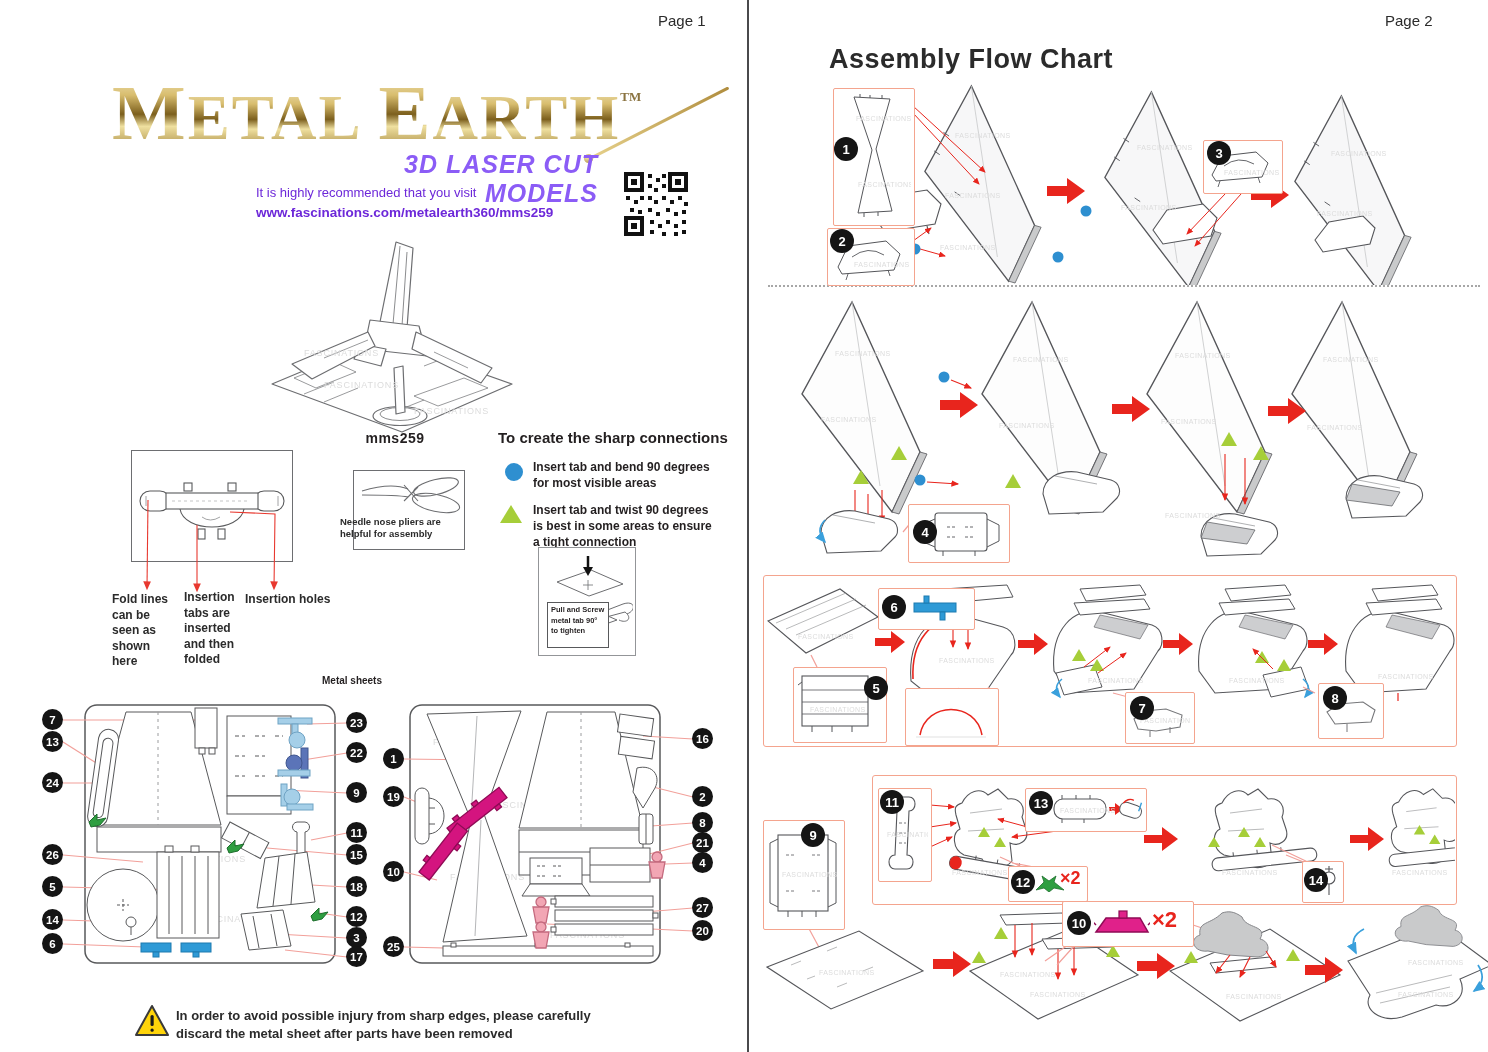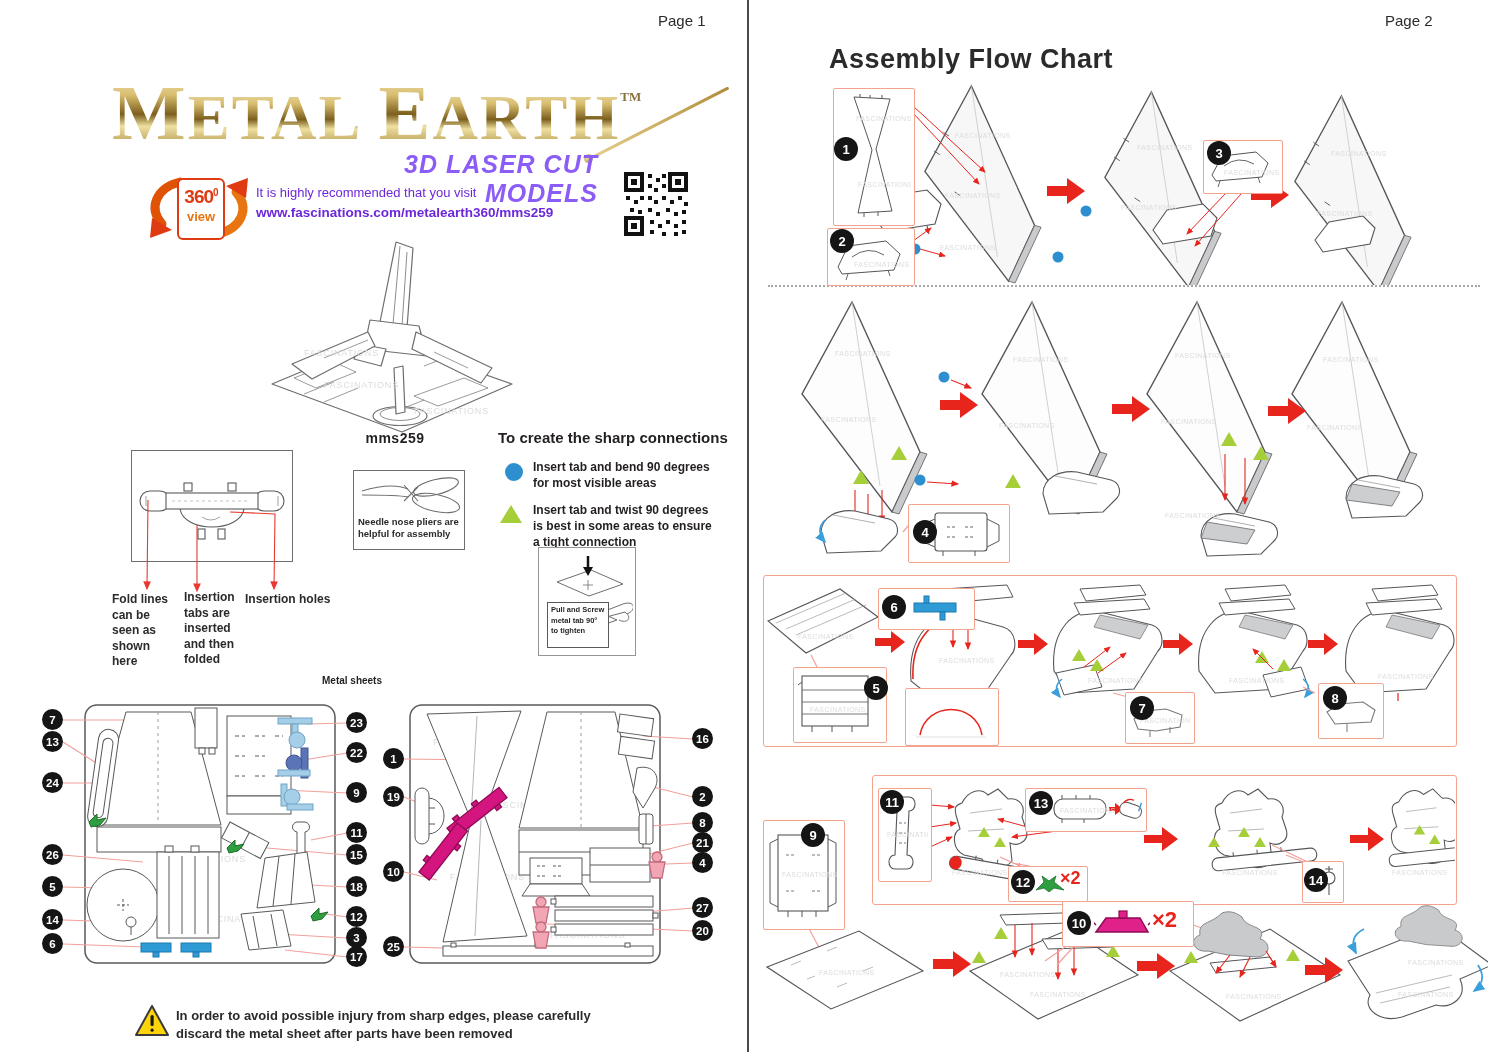--- a/index.html
+++ b/index.html
@@ -40,21 +40,21 @@
   .conntext{position:absolute;font-size:12px;font-weight:600;line-height:1.32;color:#231f20;}
   .gtri{position:absolute;left:500px;top:505px;width:0;height:0;border-left:11px solid transparent;
         border-right:11px solid transparent;border-bottom:18px solid #a6ce39;}
   .tabbox{position:absolute;left:538px;top:547px;width:96px;height:107px;border:1px solid #939598;background:#fff;}
   .pullbox{position:absolute;left:547px;top:602px;width:62px;height:46px;border:1px solid #58595b;background:#fff;
            font-size:7.5px;font-weight:700;line-height:1.4;padding:2px 3px;box-sizing:border-box;color:#231f20;}
   
   .foldbox{position:absolute;left:131px;top:450px;width:160px;height:110px;border:1px solid #6d6e71;background:#fff;}
   .foldnote{position:absolute;font-size:12px;font-weight:600;line-height:1.3;color:#2b2b2b;}
   .pliersbox{position:absolute;left:353px;top:470px;width:110px;height:78px;border:1px solid #6d6e71;background:#fff;}
-  .plierstext{position:absolute;left:358px;top:516px;width:102px;font-size:9.5px;font-weight:600;line-height:1.3;color:#2b2b2b;}
+  .plierstext{position:absolute;left:340px;top:516px;width:102px;font-size:9.5px;font-weight:600;line-height:1.3;color:#2b2b2b;}
   .sheetstitle{position:absolute;left:262px;top:675px;width:180px;text-align:center;font-size:10px;
                font-weight:700;color:#231f20;}
   
   .badge{position:absolute;background:#151515;color:#fff;border-radius:50%;display:flex;
          align-items:center;justify-content:center;font-weight:700;z-index:30;}
   .badge.s{width:21px;height:21px;font-size:11.5px;}
   .badge.l{width:24px;height:24px;font-size:13px;}
   
   .warntext{position:absolute;left:176px;top:1007px;width:452px;font-size:13px;font-weight:600;
             line-height:1.4;color:#2b2b2b;}
@@ -76,32 +76,20 @@
 
   <div class="vdiv"></div>
   <div class="pagehdr" style="left:658px;top:12px;">Page 1</div>
   <div class="pagehdr" style="left:1385px;top:12px;">Page 2</div>
 
   <div class="logo"><span class="lg big">M</span><span class="lg small">ETAL</span><span class="lgspace"></span><span class="lg big">E</span><span class="lg small">ARTH</span><span class="tmmark">TM</span></div>
   <div class="needleball"></div>
   <div class="needle"></div>
   <div class="subtitle">3D LASER CUT MODELS</div>
 
-  <div class="v360">
-    <svg width="106" height="82" viewBox="0 0 106 82">
-      <path d="M34,14 C10,20 2,40 16,56" fill="none" stroke="#e05206" stroke-width="9" stroke-linecap="round"></path>
-      <polygon points="6,50 26,62 4,70" fill="#e03a12"></polygon>
-      <path d="M72,66 C96,60 104,40 90,24" fill="none" stroke="#e87511" stroke-width="9" stroke-linecap="round"></path>
-      <polygon points="100,30 80,18 102,10" fill="#e03a12"></polygon>
-    </svg>
-    <div class="v360box">
-      <div class="v360deg"><span>360</span><span class="v360sup">0</span></div>
-      <div class="v360view">view</div>
-    </div>
-  </div>
 
   <div class="recommend">
     <div class="rl1">It is highly recommended that you visit</div>
     <div class="rl2">www.fascinations.com/metalearth360/mms259</div>
   </div>
 
   <svg class="abs" style="left:622px;top:170px;" width="68" height="68" viewBox="0 0 68 68">
     <rect x="0" y="0" width="68" height="68" fill="#fff"></rect>
     <g fill="none" stroke="#111" stroke-width="4">
         <rect x="4" y="4" width="16" height="16"></rect>

